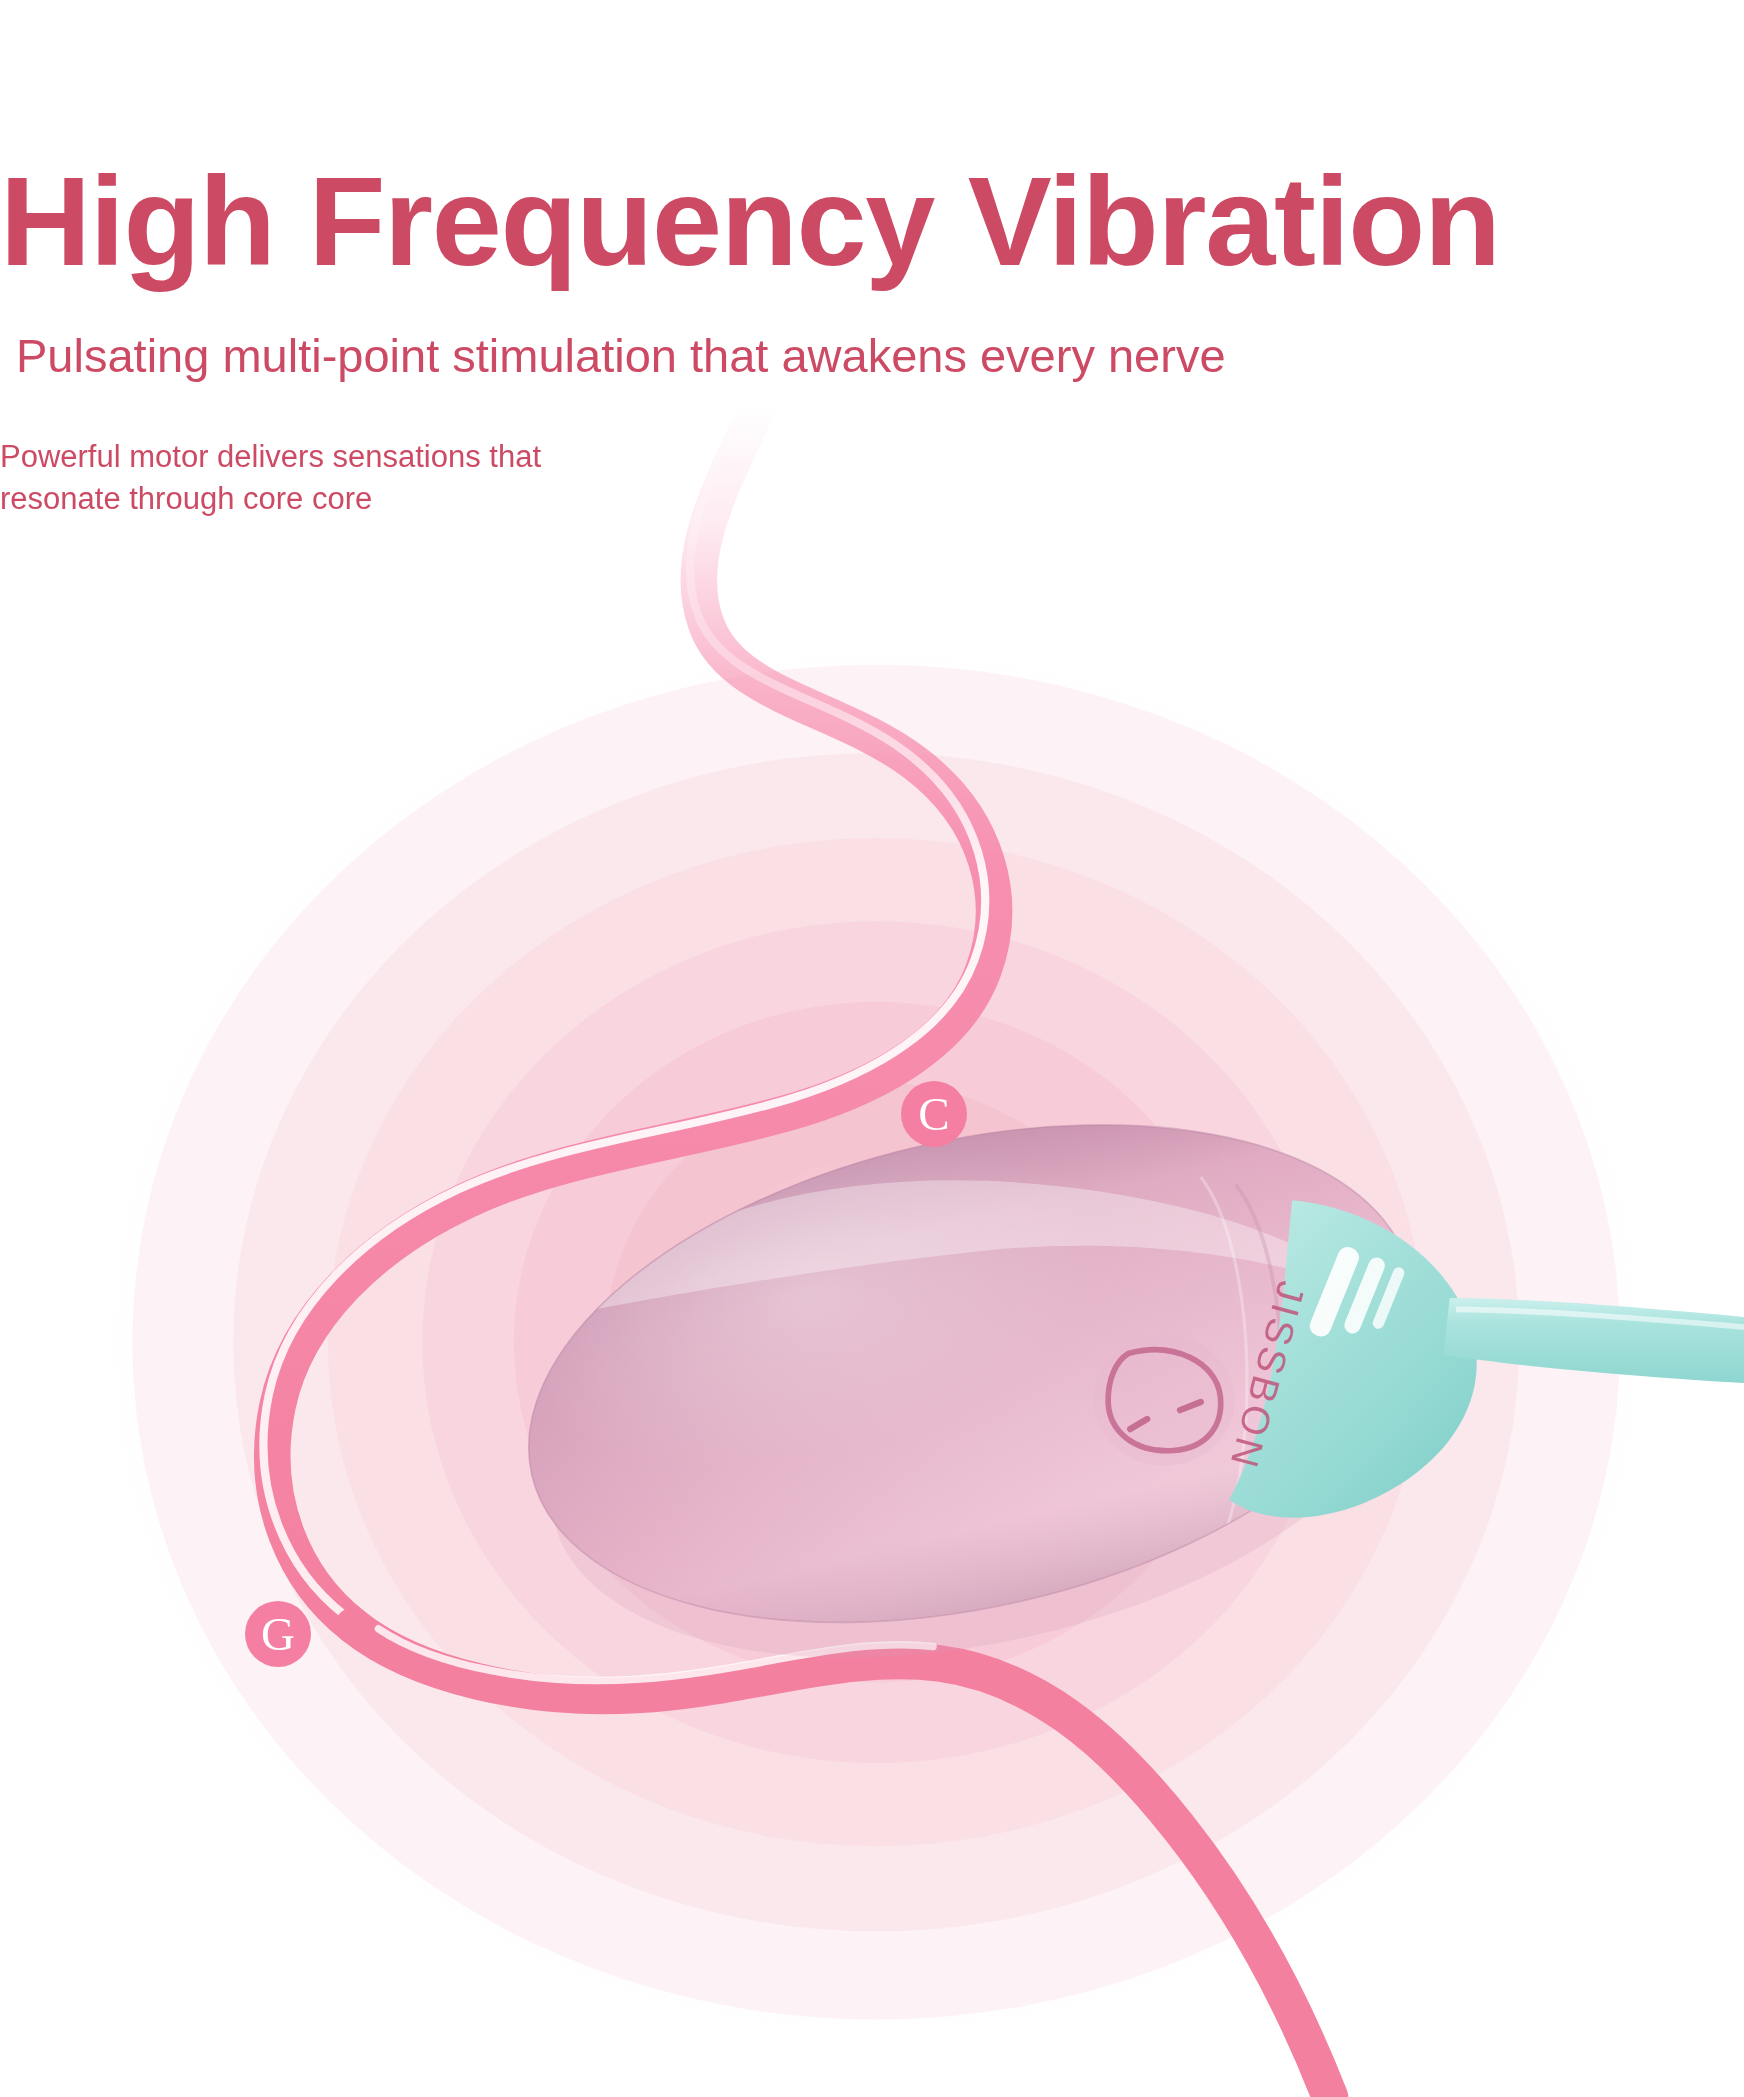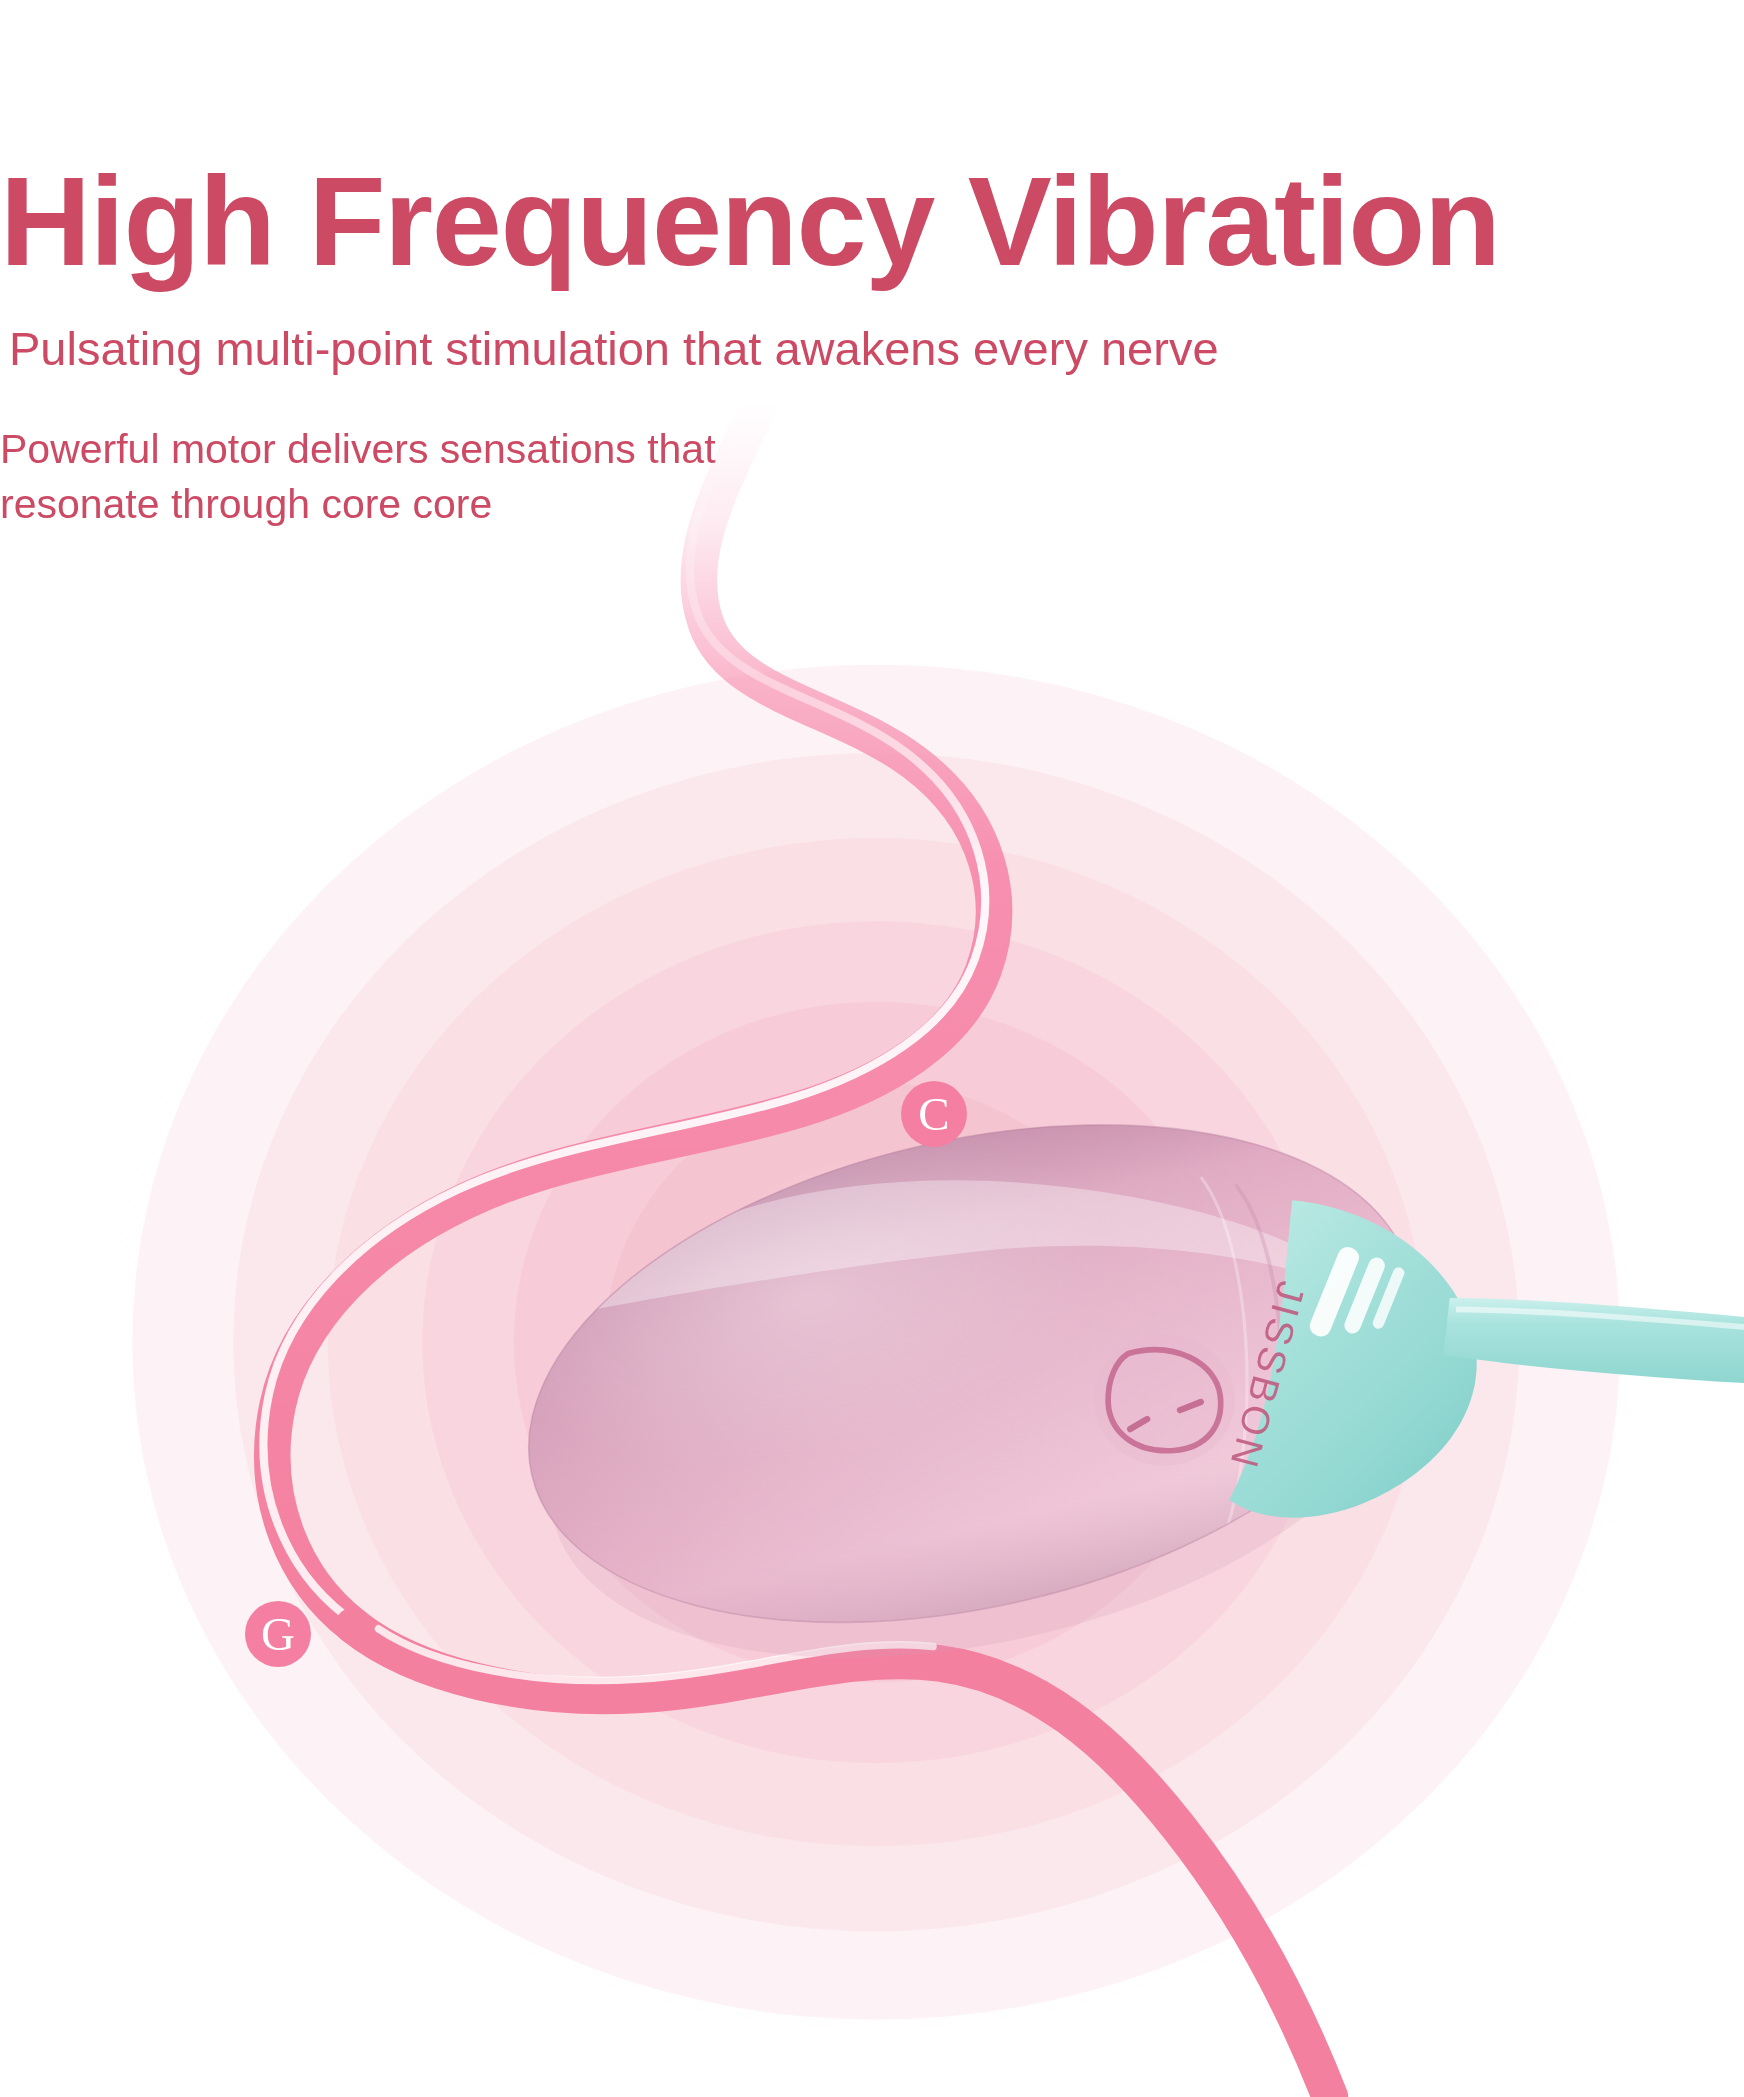--- a/index.html
+++ b/index.html
@@ -42,32 +42,32 @@
     padding-top: 158px;
     font-size: 126px;
     line-height: 1.02;
     font-weight: bold;
     letter-spacing: -1.3px;
     color: #cd4a64;
     font-family: "Liberation Sans", sans-serif;
     white-space: nowrap;
   }
   #subtitle-primary {
-    margin: 9px;
+    margin: 16px;
     padding-top: 26.5px;
     font-size: 47px;
     line-height: 1.15;
     font-weight: normal;
     color: #cd4a64;
     white-space: nowrap;
   }
   #subtitle-secondary {
     margin: 0;
     padding-top: 37px;
-    font-size: 41px;
+    font-size: 31px;
     line-height: 1.34;
     font-weight: normal;
     color: #cd4a64;
   }
   #subtitle-secondary .sub-line { display: block; }
 
   
   #product-scene {
     position: absolute;
     left: 0;

